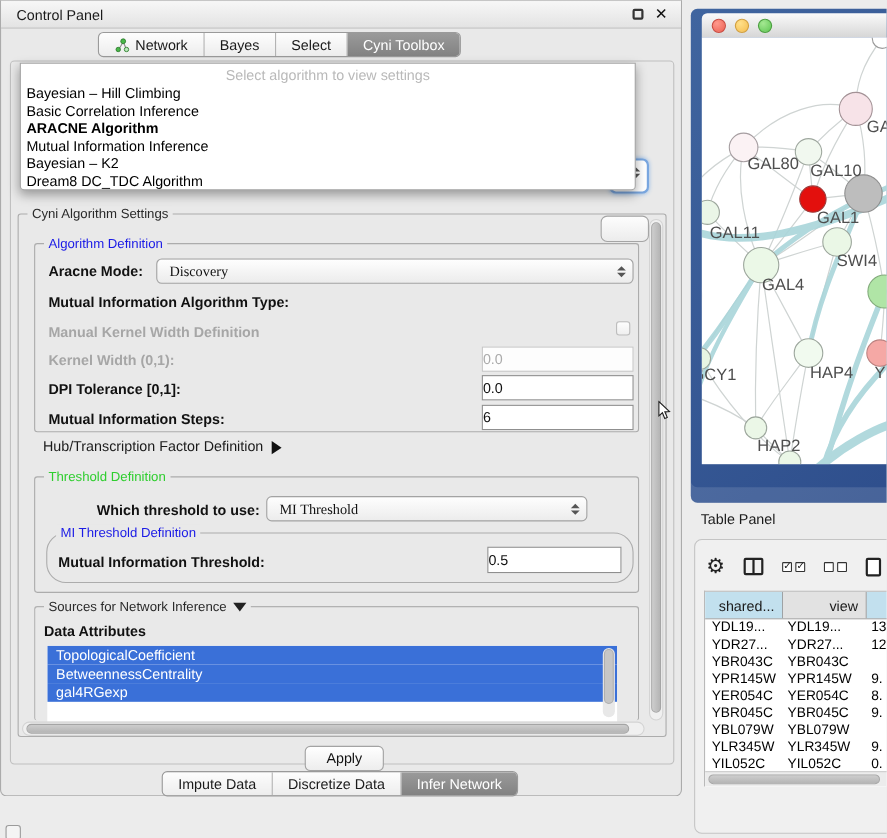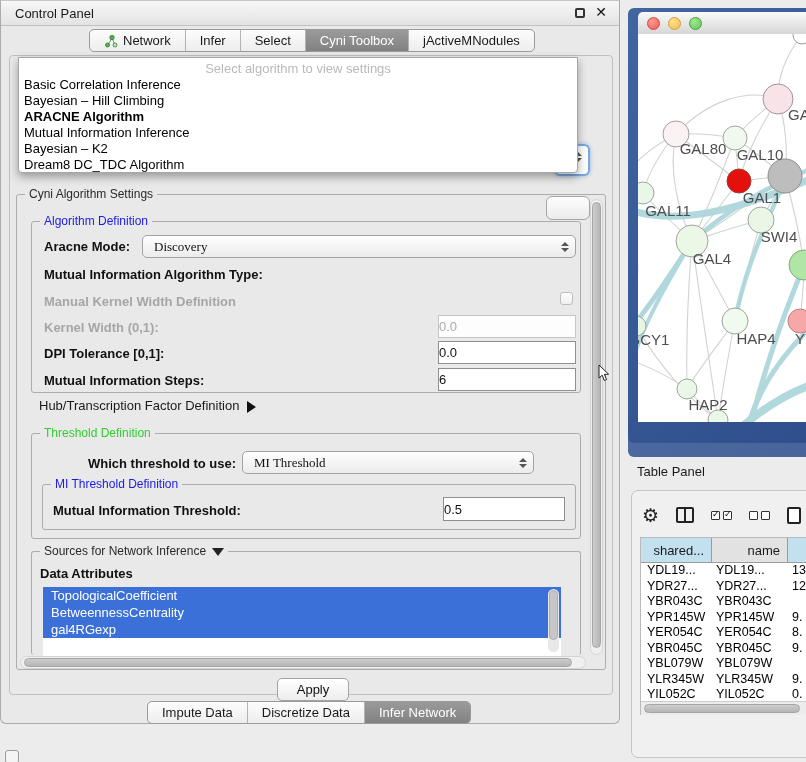--- a/index.html
+++ b/index.html
@@ -175,30 +175,27 @@
         <svg class="net-icon" viewBox="0 0 14 14">
           <line x1="4" y1="11" x2="8" y2="4" stroke="#8A8A8A" stroke-width="1"></line>
           <line x1="8" y1="4" x2="11" y2="11" stroke="#8A8A8A" stroke-width="1"></line>
           <circle cx="8" cy="3.5" r="2.2" fill="#49B749" stroke="#2E7D2E" stroke-width="0.8"></circle>
           <circle cx="3.5" cy="11" r="2" fill="#49B749" stroke="#2E7D2E" stroke-width="0.8"></circle>
           <circle cx="11" cy="11" r="2" fill="#B9E8B9" stroke="#2E7D2E" stroke-width="0.8"></circle>
         </svg>
         <span>Network</span>
       </div>
       <div class="seg">
-        <span>Infer</span>
+        <span>Bayes</span>
       </div>
       <div class="seg">
         <span>Select</span>
       </div>
       <div class="seg sel">
         <span>Cyni Toolbox</span>
-      </div>
-      <div class="seg">
-        <span>jActiveMNodules</span>
       </div>
     </div>
 
     <div class="content-frame">
 
       <div class="frag-combo">
         <span class="spin">
             <i class="up"></i>
             <i class="dn"></i>
           </span>
@@ -244,21 +241,21 @@
 
           <span class="flbl" style="left:56px; top:22px;">Which threshold to use:</span>
           <div class="combo" style="left:210px; top:17px; width:292px;">
             <span>MI Threshold</span>
             <span class="spin">
                 <i class="up"></i>
                 <i class="dn"></i>
               </span>
           </div>
 
-          <div class="group" style="left:10px; top:50px; width:534px; height:46px;">
+          <div class="group" style="left:10px; top:50px; width:534px; height:46px;border-radius:18px;">
             <span class="legend blue" style="background:#E9E9E9;">MI Threshold Definition</span>
             <span class="flbl" style="left:10px; top:18px;">Mutual Information Threshold:</span>
             <input class="tinput" style="left: 400px; top: 12px; width: 122px; height: 24px;" value="0.5">
           </div>
         </div>
 
         <div class="group" style="left:14px; top:356px; width:550px; height:104px; border-bottom:none;">
           <span class="legend">
             <span>Sources for Network Inference</span><span class="arrow-down"></span>
           </span>
@@ -293,22 +290,22 @@
         <span>Discretize Data</span>
       </div>
       <div class="seg sel">
         <span>Infer Network</span>
       </div>
     </div>
   </div>
 
   <div class="popup">
     <div class="dd-head">Select algorithm to view settings</div>
+    <div class="dd-item">Bayesian – Hill Climbing</div>
     <div class="dd-item">Basic Correlation Inference</div>
-    <div class="dd-item">Bayesian – Hill Climbing</div>
     <div class="dd-item bold">ARACNE Algorithm</div>
     <div class="dd-item">Mutual Information Inference</div>
     <div class="dd-item">Bayesian – K2</div>
     <div class="dd-item">Dream8 DC_TDC Algorithm</div>
   </div>
 
   <div class="net-window">
     <div class="net-titlebar">
       <span class="tl red"></span>
       <span class="tl yellow"></span>
@@ -403,21 +400,21 @@
       <span class="cb-pair">
         <span class="mini-cb"></span>
         <span class="mini-cb"></span>
       </span>
       <span class="doc-icon"></span>
     </div>
 
     <div class="tp-table">
       <div class="tp-header">
         <span class="th c1">shared...</span>
-        <span class="th c2">name</span>
+        <span class="th c2">view</span>
         <span class="th c3"></span>
       </div>
       <div class="tp-rows">
         <div class="tr">
             <span class="td c1">YDL19...</span>
             <span class="td c2">YDL19...</span>
             <span class="td c3">13</span>
           </div>
         <div class="tr">
             <span class="td c1">YDR27...</span>

